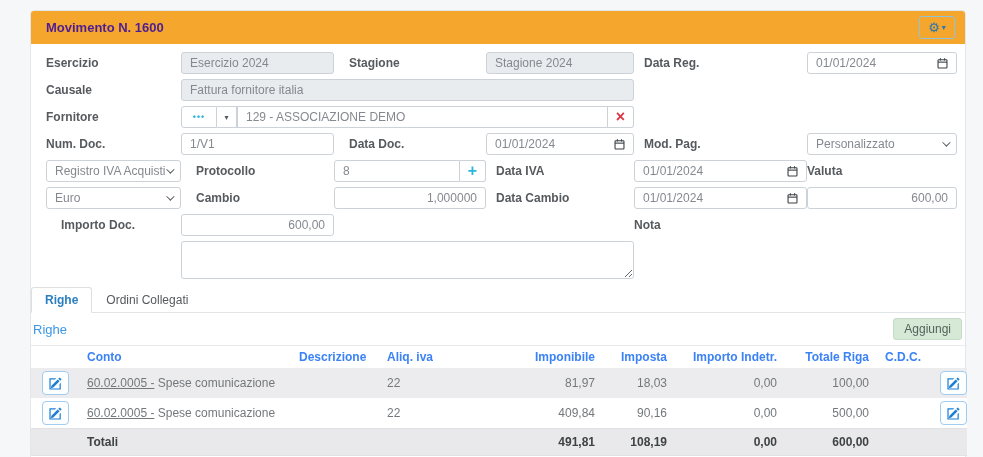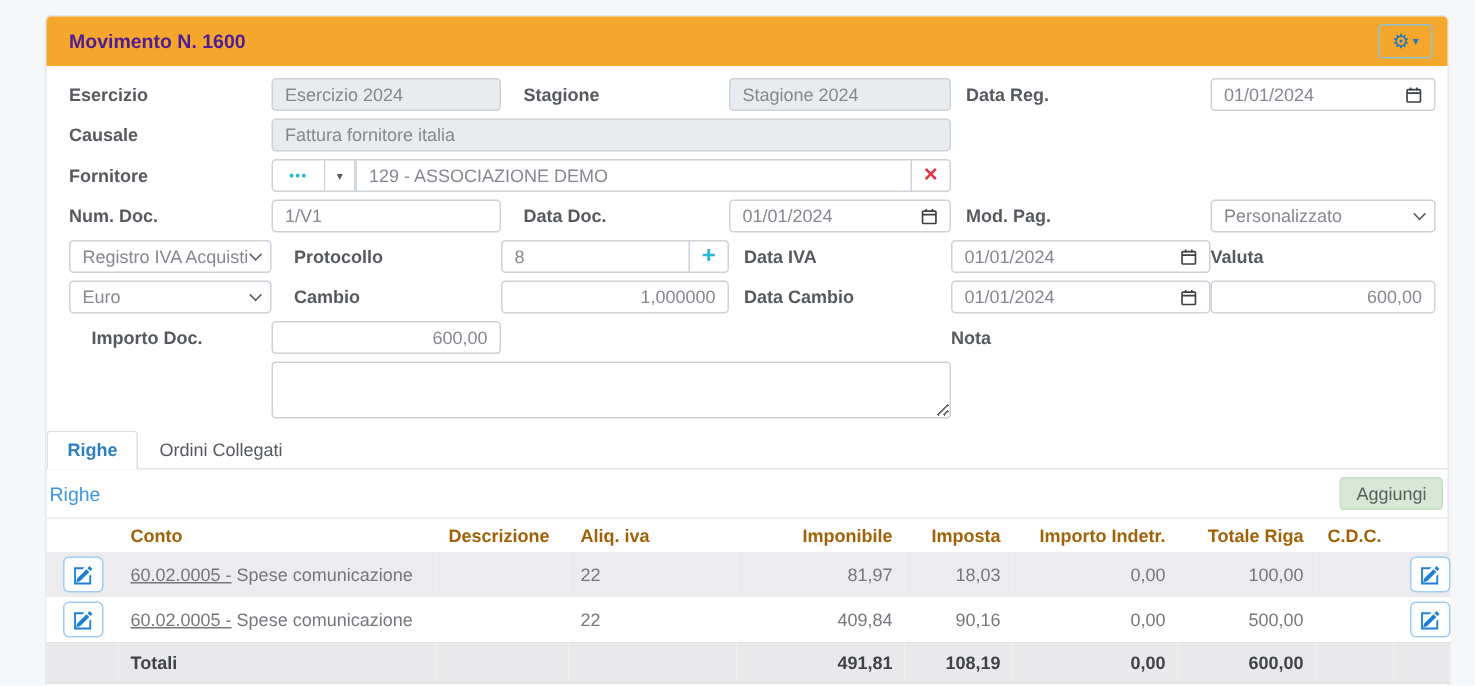--- a/index.html
+++ b/index.html
@@ -123,21 +123,21 @@
   table.righe col.c-conto  { width:212px; }
   table.righe col.c-descr  { width:88px; }
   table.righe col.c-aliq   { width:112px; }
   table.righe col.c-impon  { width:112px; }
   table.righe col.c-impos  { width:72px; }
   table.righe col.c-indetr { width:110px; }
   table.righe col.c-tot    { width:92px; }
   table.righe col.c-cdc    { width:52px; }
   table.righe col.c-edit2  { width:38px; }
   table.righe th {
-    color:#a16207; font-weight:bold; text-align:left;
+    color:#3b82f6; font-weight:bold; text-align:left;
     padding:4px 8px; border-top:1px solid #e8eaec;
   }
   table.righe th.r, table.righe td.r { text-align:right; }
   table.righe td { padding:3px 8px; color:#74787c; }
   tr.row-a { background:#ececee; }
   tr.row-b { background:#fff; }
   tr.totals { background:#e9e9eb; border-top:1px solid #dfe1e4; border-bottom:1px solid #dfe1e4; }
   tr.totals td { font-weight:bold; color:#3f4346; padding:6px 8px; }
   .conto-code { text-decoration:underline;margin-top:28px; }
   .btn-edit {

